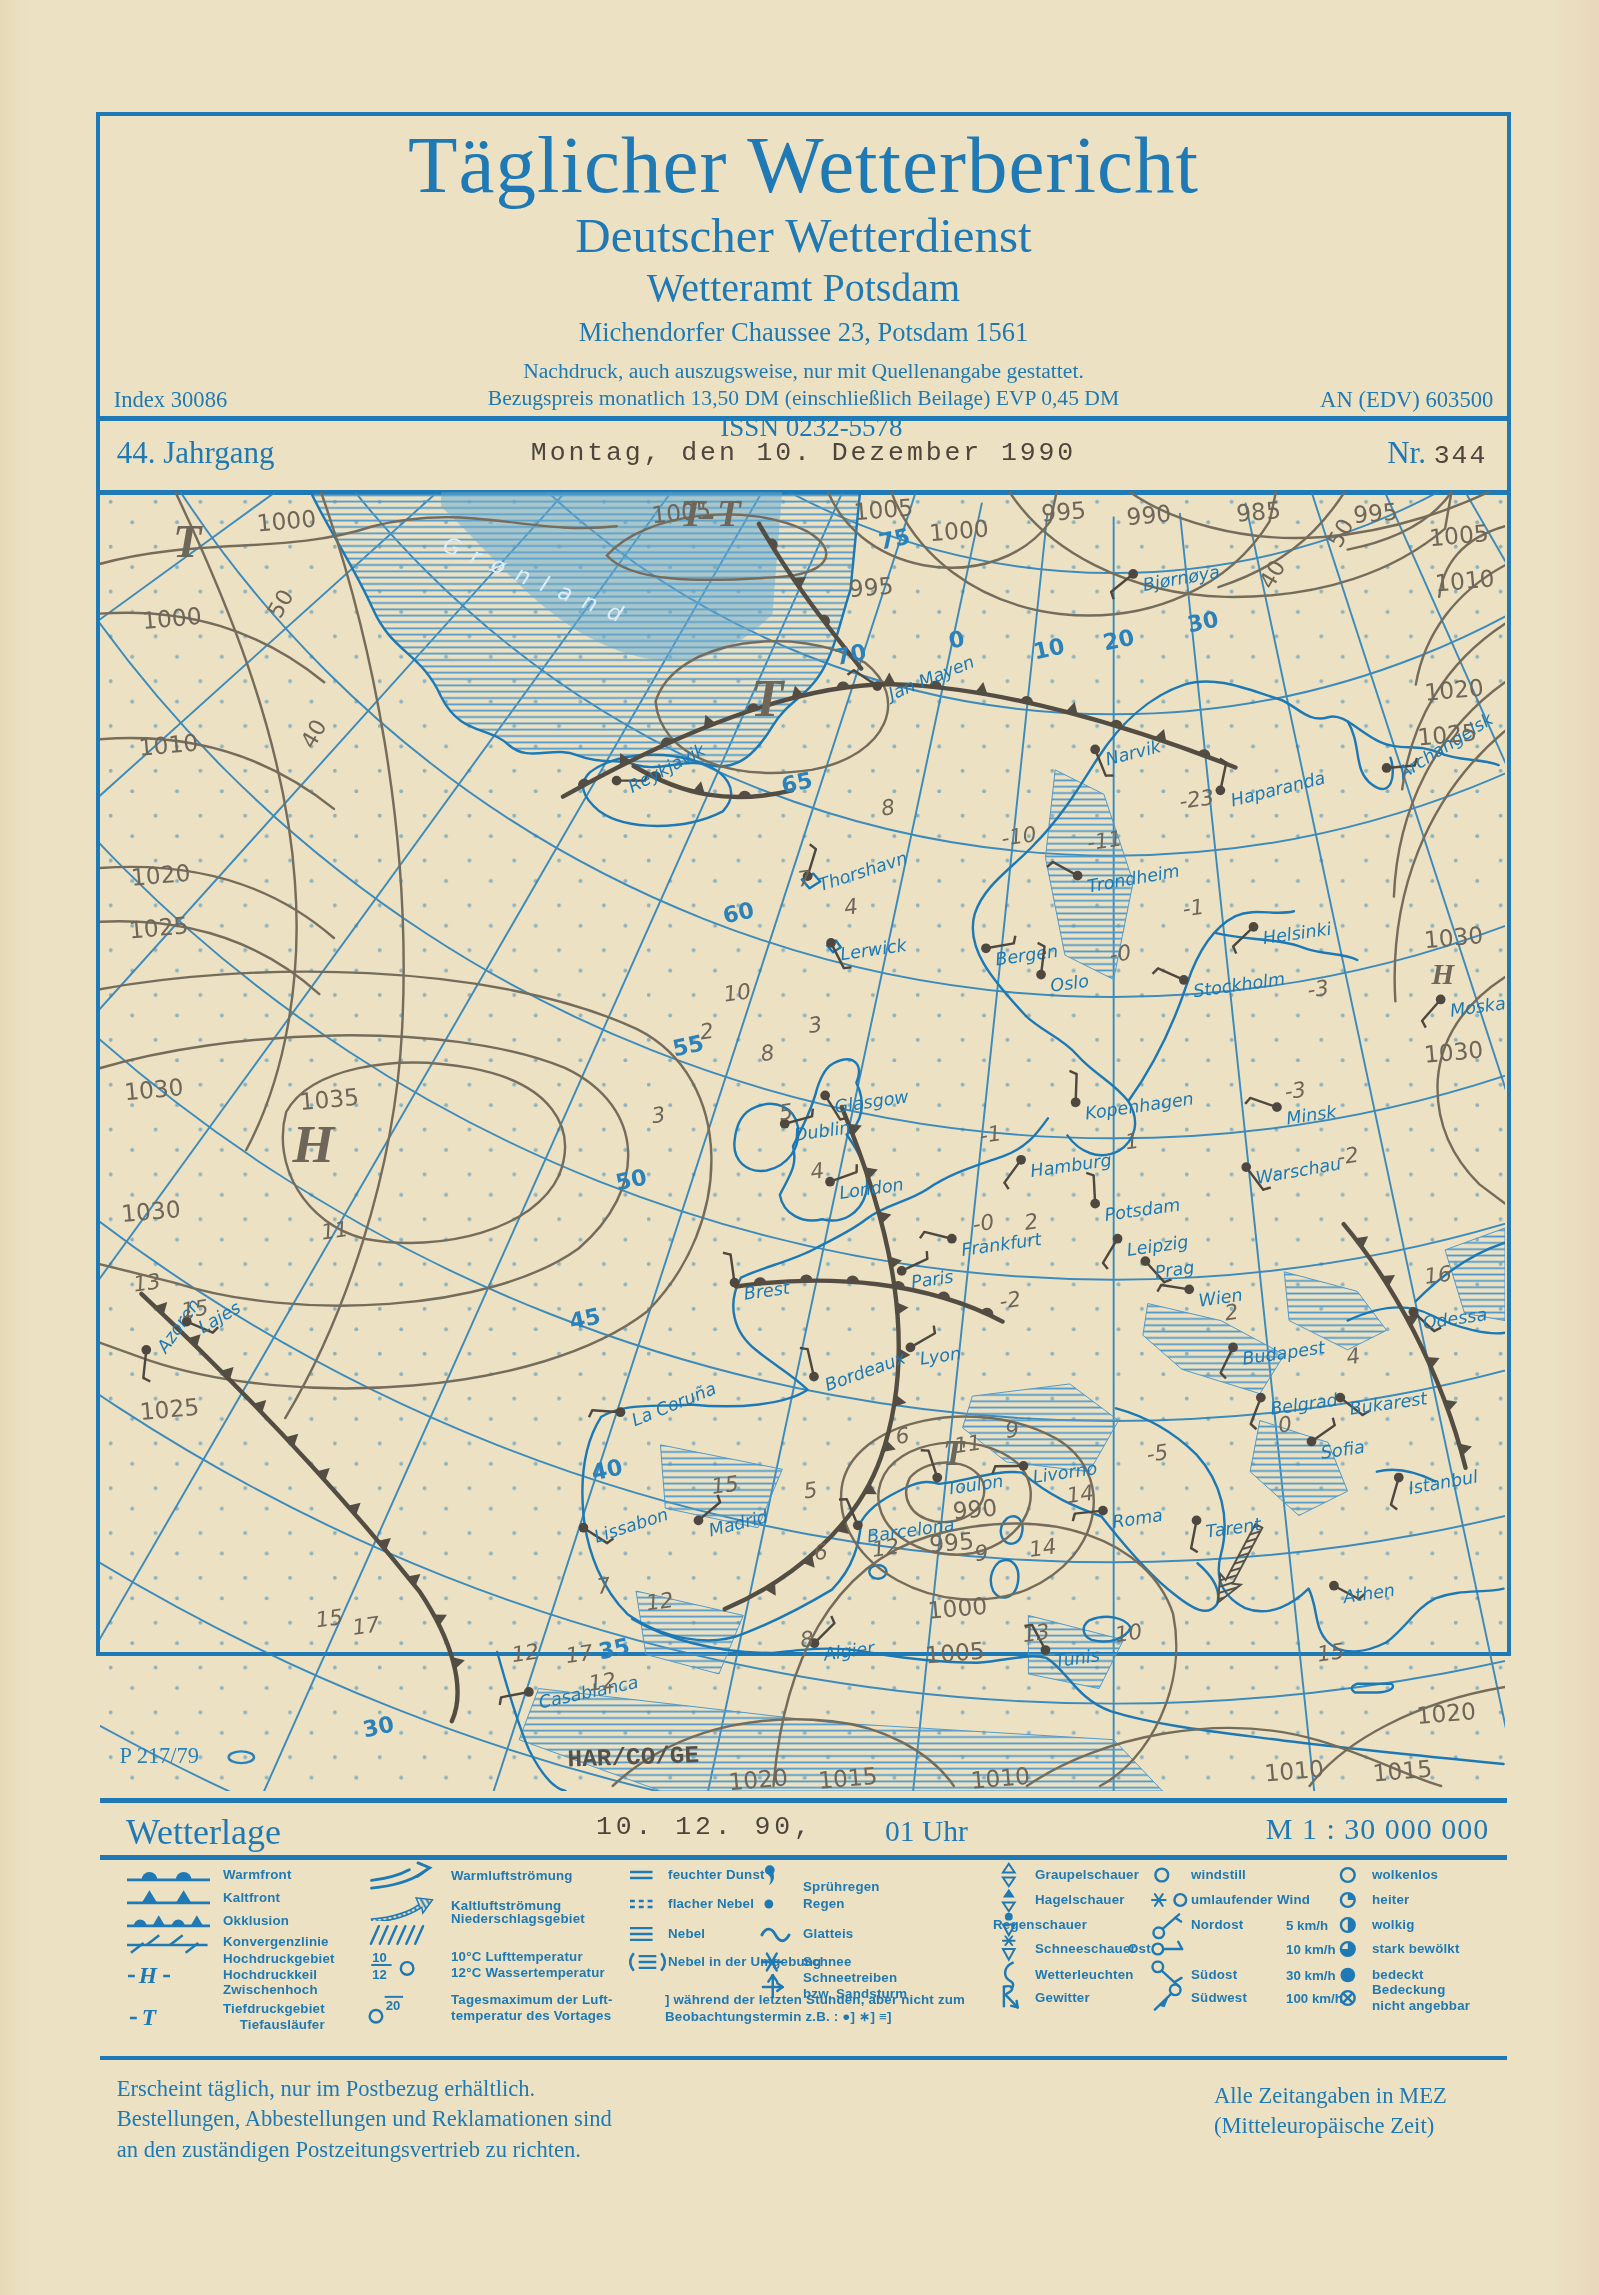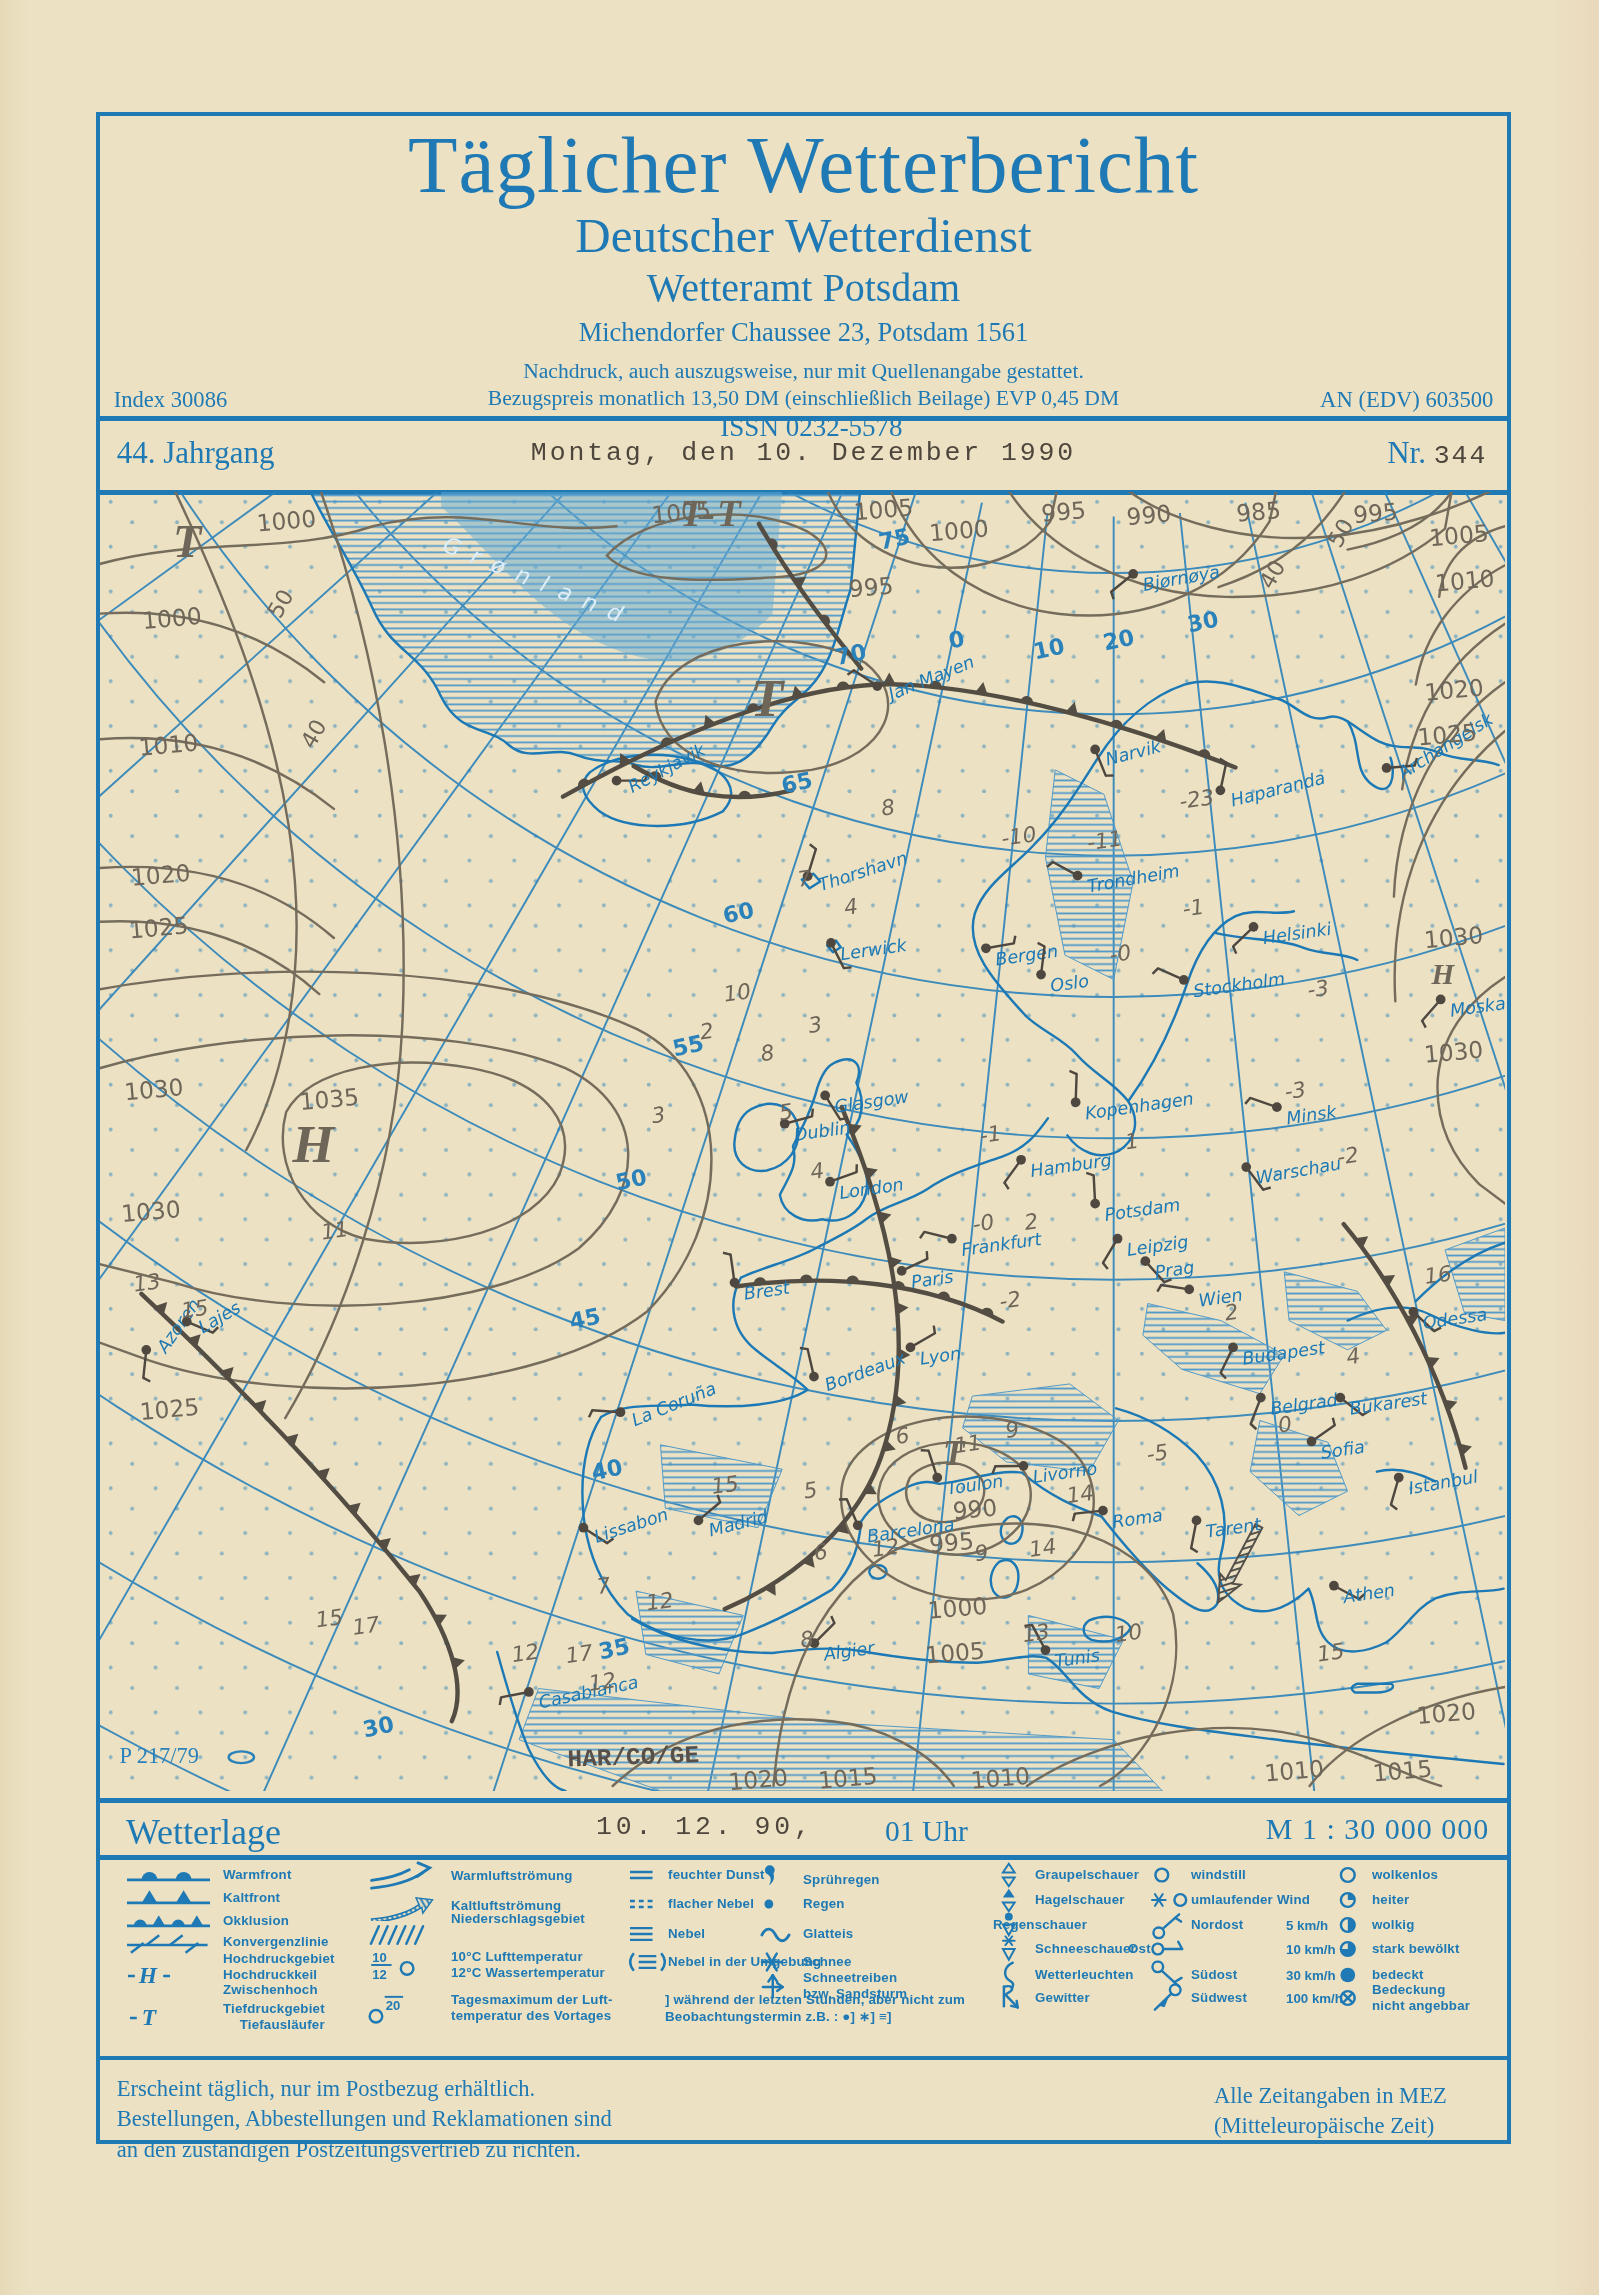--- a/index.html
+++ b/index.html
@@ -8,21 +8,21 @@
     --ink-soft:#2b82bb;
     --gray:#6f665a;
     --dark:#4e463c;
     --front:#544d43;
   }
   *{margin:0;padding:0;box-sizing:border-box}
   html,body{background:#e7dcba;}
   body{font-family:"Liberation Serif",serif;}
   .page{position:relative;width:1599px;height:2295px;background:var(--paper);overflow:hidden;
         background-image:linear-gradient(90deg, rgba(210,190,150,.25) 0, rgba(0,0,0,0) 29.5px, rgba(0,0,0,0) 1546px, rgba(220,170,150,.18) 1599px);}
-  .frame{position:absolute;left:96px;top:112px;width:1415px;height:2032px;border:4.9px solid var(--ink);}
+  .frame{position:absolute;left:96px;top:112px;width:1415px;height:1544px;border:4.9px solid var(--ink);}
   .rule{position:absolute;left:0;right:0;background:var(--ink);}
   
   .masthead{position:absolute;left:0;top:0;width:100%;height:300px;text-align:center;color:var(--ink);}
   .m-title{font-size:81px;line-height:1.05;letter-spacing:1px;margin-top:6.9px;}
   .m-org{font-size:49px;line-height:1.0;margin-top:2.9px;}
   .m-office{font-size:40px;line-height:1.0;margin-top:7.9px;}
   .m-addr{font-size:26.5px;line-height:1.0;margin-top:10.8px;}
   .m-note{font-size:21.6px;line-height:1.28;margin-top:12.8px;}
   .m-issn{font-size:27px;line-height:1.1;margin-left:16px;}
   .m-index{position:absolute;left:13.7px;bottom:2.9px;font-size:22.6px;}
@@ -840,21 +840,21 @@
               <path d="M22,36 H58"></path>
             </g>
           </svg></span>
         <span class="leg-label" style="left: 568px; top: 107px;">Nebel in der Umgebung</span>
         <div class="leg-foot" style="left: 565px; top: 136px;">] während der letzten Stunden, aber nicht zum
 Beobachtungstermin z.B. :  ●]   ∗]   ≡]</div>
         <span class="leg-icon" style="left: 660px; top: 19.6px;"><svg width="19.6" height="25.5" viewBox="0 0 40 52">
             <circle cx="20" cy="16" r="10" fill="#1e79b4"></circle>
             <path d="M27,22 C31,32 27,42 18,47 C24,38 23,30 16,25 Z" fill="#1e79b4"></path>
           </svg></span>
-        <span class="leg-label" style="left: 703px; top: 25px; text-align: right;">Sprühregen</span>
+        <span class="leg-label" style="left: 703px; top: 32px; text-align: right;">Sprühregen</span>
         <span class="leg-icon" style="left: 660px; top: 49px;"><svg width="17.7" height="17.7" viewBox="0 0 36 36">
             <circle cx="18" cy="18" r="9" fill="#1e79b4"></circle>
           </svg></span>
         <span class="leg-label" style="left: 703px; top: 49px;">Regen</span>
         <span class="leg-icon" style="left: 660px; top: 79px;"><svg width="31" height="23.6" viewBox="0 0 64 48">
             <path d="M4,26 C12,10 24,10 32,26 C40,42 52,42 60,26" stroke="#1e79b4" stroke-width="6" fill="none" stroke-linecap="round"></path>
           </svg></span>
         <span class="leg-label" style="left: 703px; top: 79px;">Glatteis</span>
         <span class="leg-icon" style="left: 660px; top: 107px;"><svg width="23.6" height="23.6" viewBox="0 0 48 48">
             <g stroke="#1e79b4" stroke-width="5" stroke-linecap="round">

